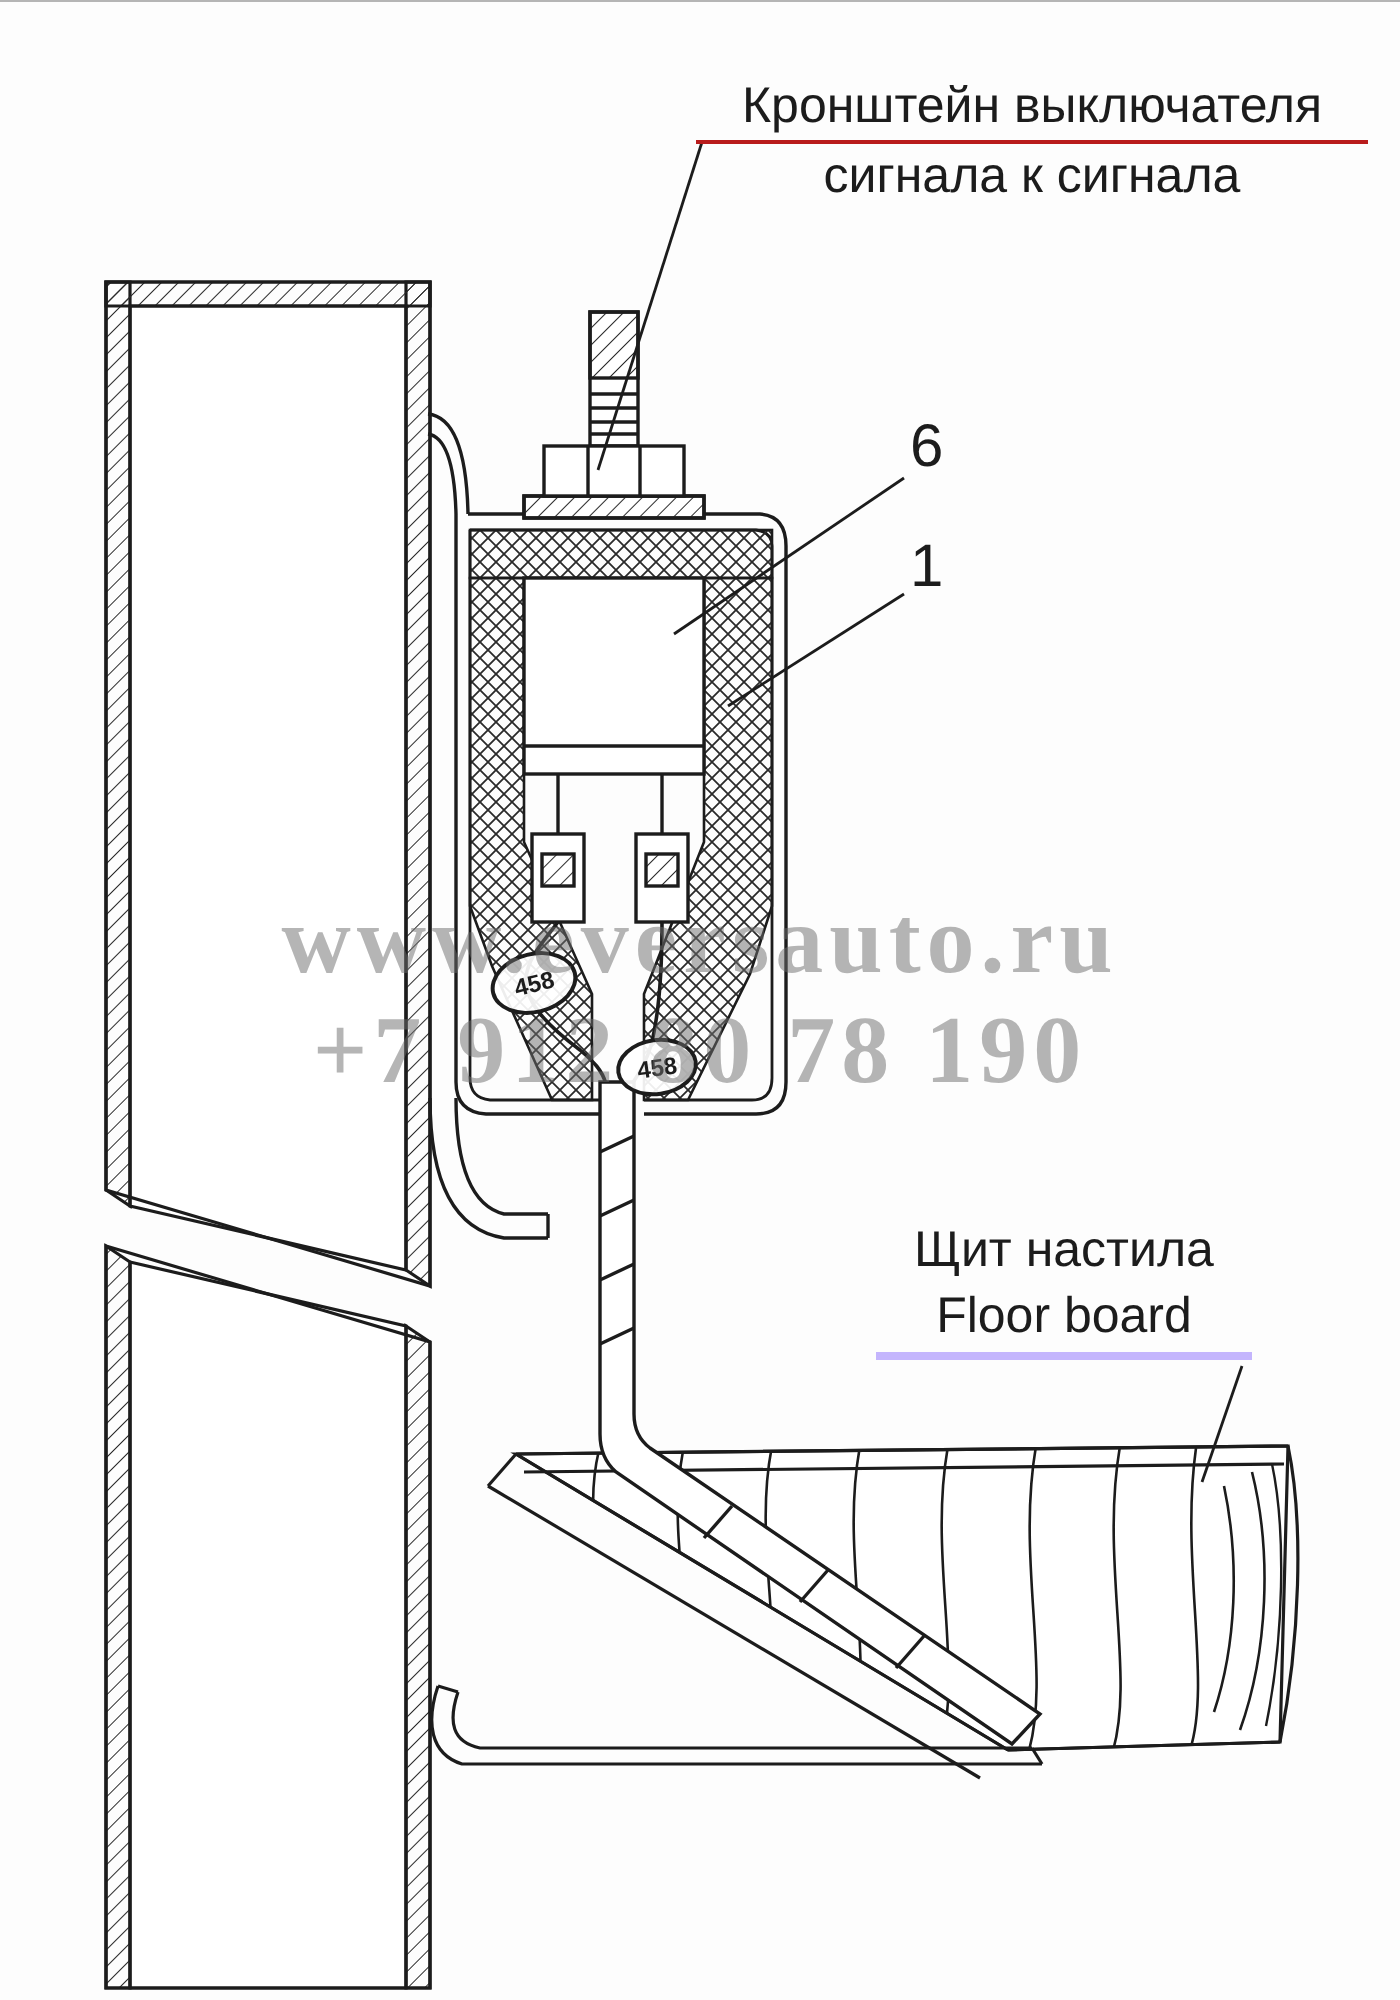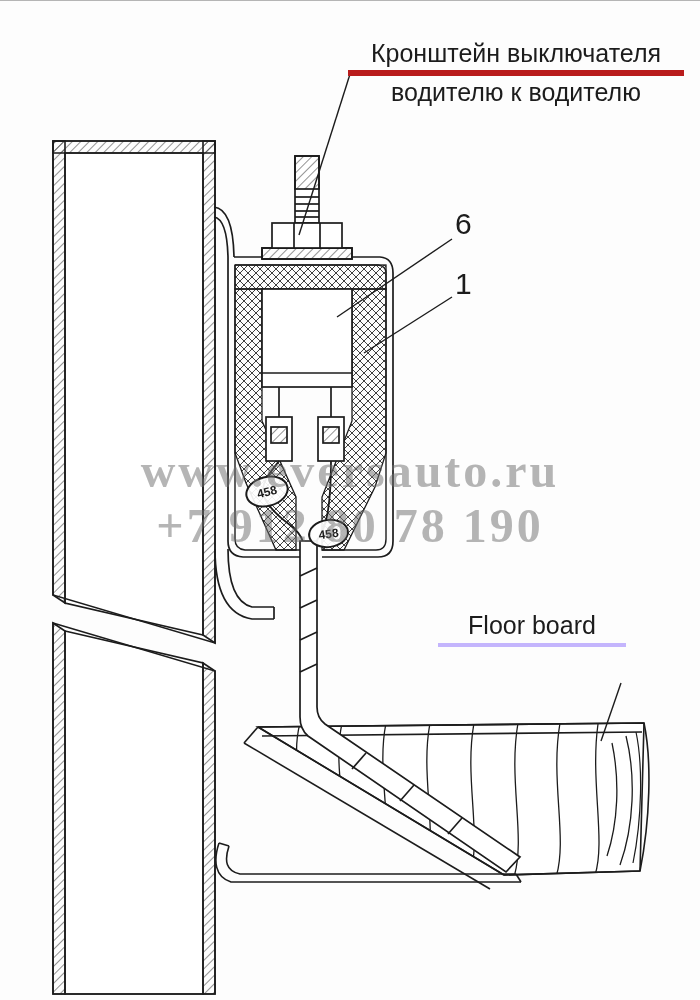--- a/index.html
+++ b/index.html
@@ -4,21 +4,21 @@
 <style>
   html,body{margin:0;padding:0;background:#e8e8e8;}
   .page{
     position:relative;width:700px;height:1000px;background:#fdfdfd;overflow:hidden;
     border-top:1px solid #b5b5b5;border-bottom:1px solid #b5b5b5;
     font-family:"Liberation Sans",sans-serif;color:#1c1c1c;
   }
   svg{position:absolute;left:0;top:0;}
   .label{position:absolute;}
   .caption{left:348px;top:36px;width:336px;text-align:center;font-size:25px;line-height:32px;}
-  .caption .u{display:block;border-bottom:6px solid #b91c1c;padding-bottom:1px;}
+  .caption .u{display:block;border-bottom:2px solid #b91c1c;padding-bottom:1px;}
   .partnum{font-size:30px;}
   #part6{left:455px;top:206px;}
   #part1{left:455px;top:266px;}
   .floorcap{left:438px;top:608px;width:188px;text-align:center;font-size:25px;line-height:33px;}
   .floorcap .u{display:block;border-bottom:4px solid #c4b5fd;padding-bottom:1px;}
   .stamp{
     position:absolute;border:2px solid #1c1c1c;border-radius:50%;
     display:flex;align-items:center;justify-content:center;
     font-size:12px;font-weight:bold;background:rgba(255,255,255,.92);
   }
@@ -170,27 +170,28 @@
     <g stroke="#1c1c1c" stroke-width="1.4">
       <line x1="351" y1="70" x2="299" y2="234"></line>
       <line x1="452" y1="238" x2="337" y2="316"></line>
       <line x1="452" y1="296" x2="364" y2="352"></line>
       <line x1="621" y1="682" x2="601" y2="740"></line>
     </g>
   </svg>
 
   <div class="label caption">
     <span class="u">Кронштейн выключателя</span>
-    <span>водителю к водителю</span>
+    <span>сигнала к сигнала</span>
   </div>
 
   <div class="label partnum" id="part6">6</div>
   <div class="label partnum" id="part1">1</div>
 
   <div class="label floorcap">
+    <span>Щит настила</span>
     <span class="u">Floor board</span>
   </div>
 
   <div class="stamp" id="stampA">458</div>
   <div class="stamp" id="stampB">458</div>
 
   <div class="watermark" id="wm1">www.eversauto.ru</div>
   <div class="watermark" id="wm2">+7 912 80 78 190</div>
 
 </div>

